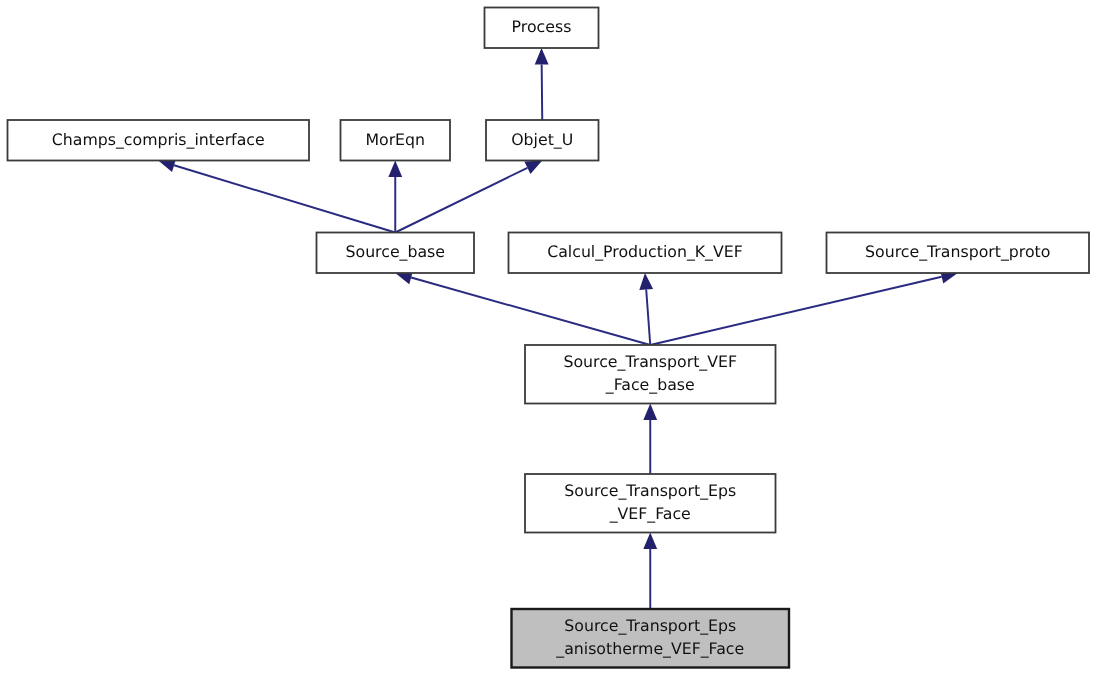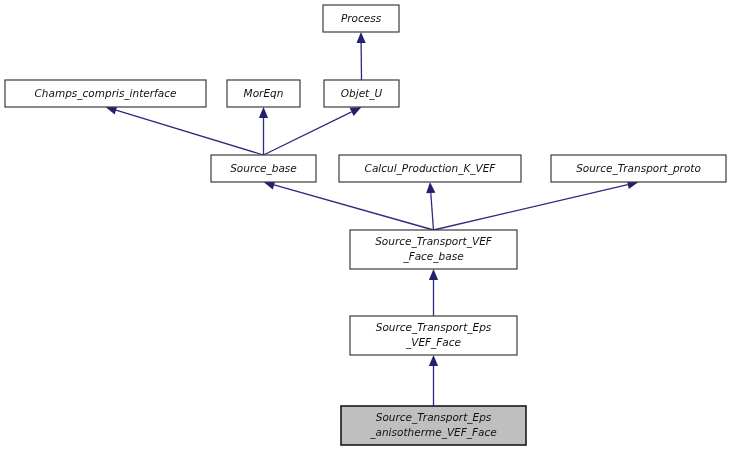--- a/index.html
+++ b/index.html
@@ -7,21 +7,20 @@
     padding: 0;
     background: #ffffff;
   }
   #diagram-root {
     position: relative;
     width: 731px;
     height: 455px;
     background: #ffffff;
     overflow: hidden;
     font-family: "DejaVu Sans", "Liberation Sans", sans-serif;
-    font-style: italic;
   }
   svg#graph {
     position: absolute;
     top: 0;
     left: 0;
     width: 731px;
     height: 455px;
     display: block;
   }
   .node-box {

